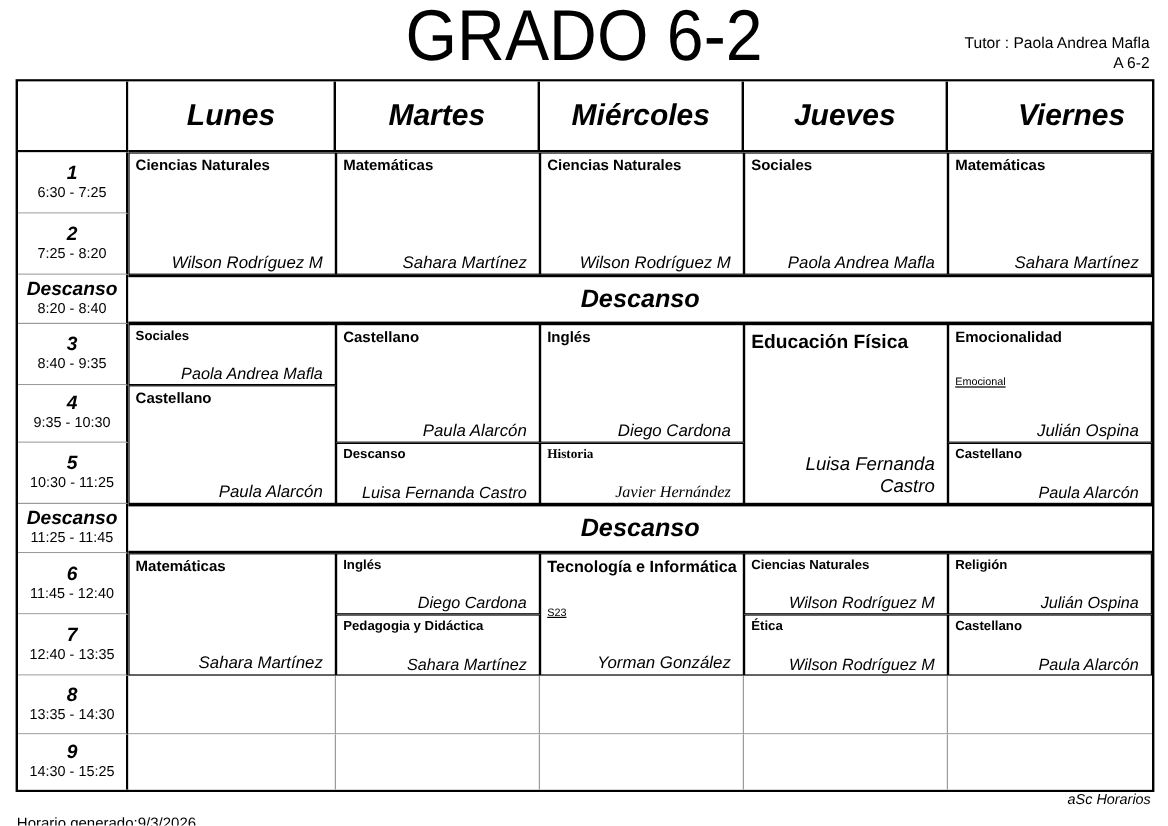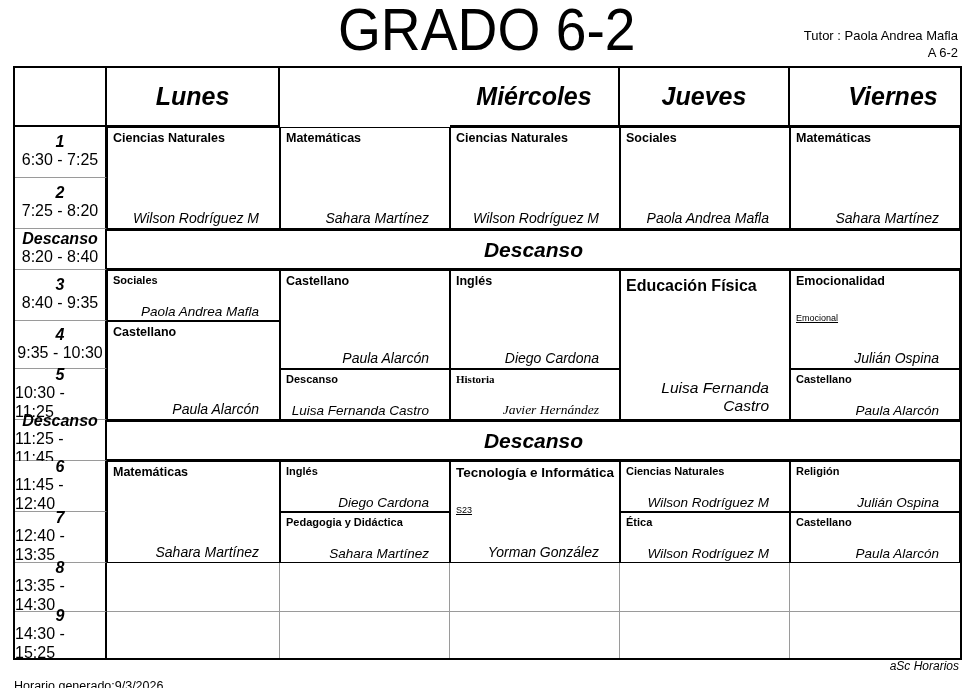--- a/index.html
+++ b/index.html
@@ -29,37 +29,37 @@
     font-weight:bold;font-style:italic;font-size:25px;background:#fff;
   }
   .hcell.lastcol{border-right:none;}
   .tcell{
     border-right:2px solid #000;border-bottom:1px solid #9a9a9a;
     display:flex;flex-direction:column;align-items:center;justify-content:center;background:#fff;
   }
   .tcell.rlast{border-bottom:none;}
   .tnum{font-weight:bold;font-style:italic;font-size:16px;line-height:1;}
   .tlabel{font-weight:bold;font-style:italic;font-size:16px;line-height:1;}
-  .ttime{font-size:16px;line-height:1.2;}
+  .ttime{font-size:12px;line-height:1.2;}
   .bcell{border-right:1px solid #9a9a9a;border-bottom:1px solid #9a9a9a;background:#fff;}
   .bcell.lastcol{border-right:none;}
   .bcell.rlast{border-bottom:none;}
   .band{
     grid-column:2/7;background:#fff;
     border-top:2px solid #000;border-bottom:2px solid #000;
     display:flex;align-items:center;justify-content:center;
     font-weight:bold;font-style:italic;font-size:21px;
   }
   .lesson{position:relative;background:#fff;border:1px solid #000;}
   .subject{font-weight:bold;padding:3px 4px 0 5px;line-height:1.15;}
   .sub-s{font-size:11px;}
   .sub-m{font-size:12.5px;}
   .sub-l{font-size:13.5px;}
   .sub-xl{font-size:16px;padding-top:6px;}
-  .teacher{position:absolute;right:20px;bottom:1px;font-style:italic;font-size:13.5px;white-space:nowrap;}
+  .teacher{position:absolute;right:10px;bottom:1px;font-style:italic;font-size:13.5px;white-space:nowrap;}
   .rows2 .teacher{font-size:14px;bottom:2px;}
   .rows3 .teacher{font-size:15.5px;bottom:4px;white-space:normal;max-width:140px;text-align:right;line-height:1.15;}
   .room{position:absolute;left:5px;top:44%;font-size:9px;text-decoration:underline;line-height:1;}
 
   
   .footer-left{position:absolute;left:14px;top:679px;font-size:12.5px;}
   .footer-right{position:absolute;right:14px;top:659px;font-size:12px;font-style:italic;}
 </style>
 </head>
 <body>
@@ -69,20 +69,21 @@
     <span class="title-inner">GRADO 6-2</span>
   </div>
   <div class="tutor">
     <div>Tutor : Paola Andrea Mafla</div>
     <div>A 6-2</div>
   </div>
 
   <div id="grid">
       <div class="hcell corner" style="grid-area: 1 / 1;"></div>
       <div class="hcell" style="grid-area: 1 / 2;">Lunes</div>
+      <div class="hcell" style="grid-area: 1 / 3;">Martes</div>
       <div class="hcell" style="grid-area: 1 / 4;">Miércoles</div>
       <div class="hcell" style="grid-area: 1 / 5;">Jueves</div>
       <div class="hcell lastcol" style="grid-area: 1 / 6; padding-left: 36px;">Viernes</div>
       <div class="tcell" style="grid-area: 2 / 1;">
         <div class="tnum">1</div>
         <div class="ttime">6:30 - 7:25</div>
       </div>
       <div class="bcell" style="grid-area: 2 / 2;"></div>
       <div class="bcell" style="grid-area: 2 / 3;"></div>
       <div class="bcell" style="grid-area: 2 / 4;"></div>

